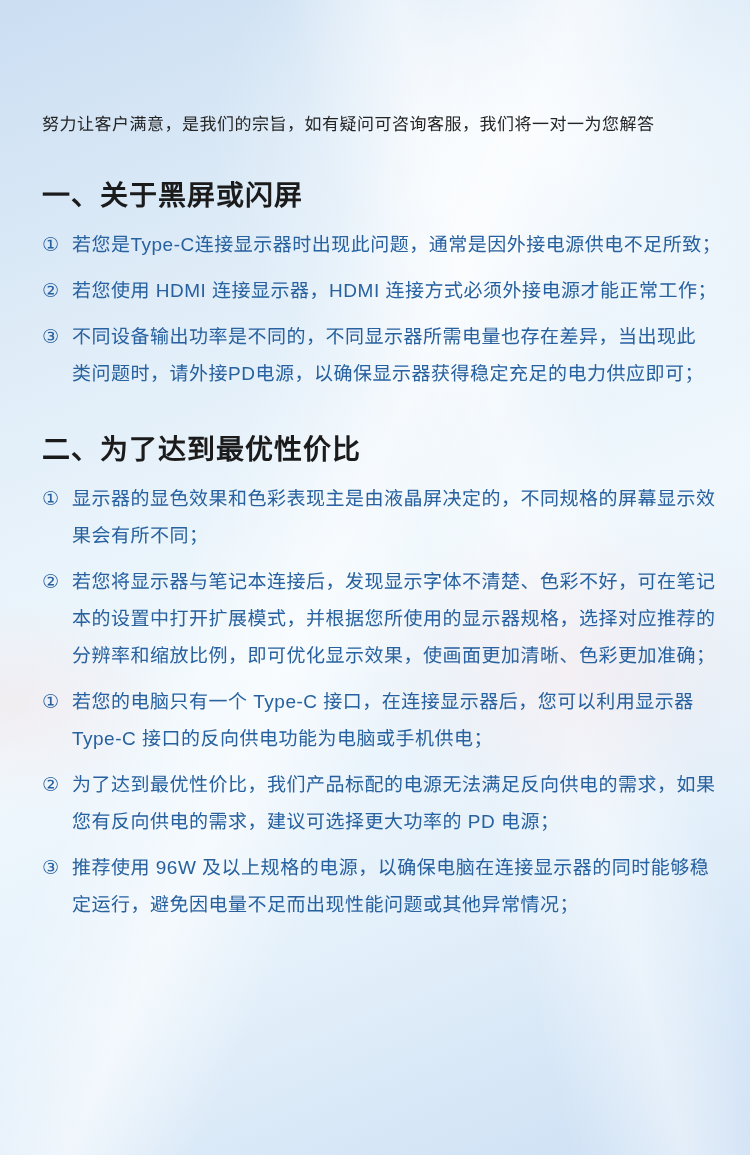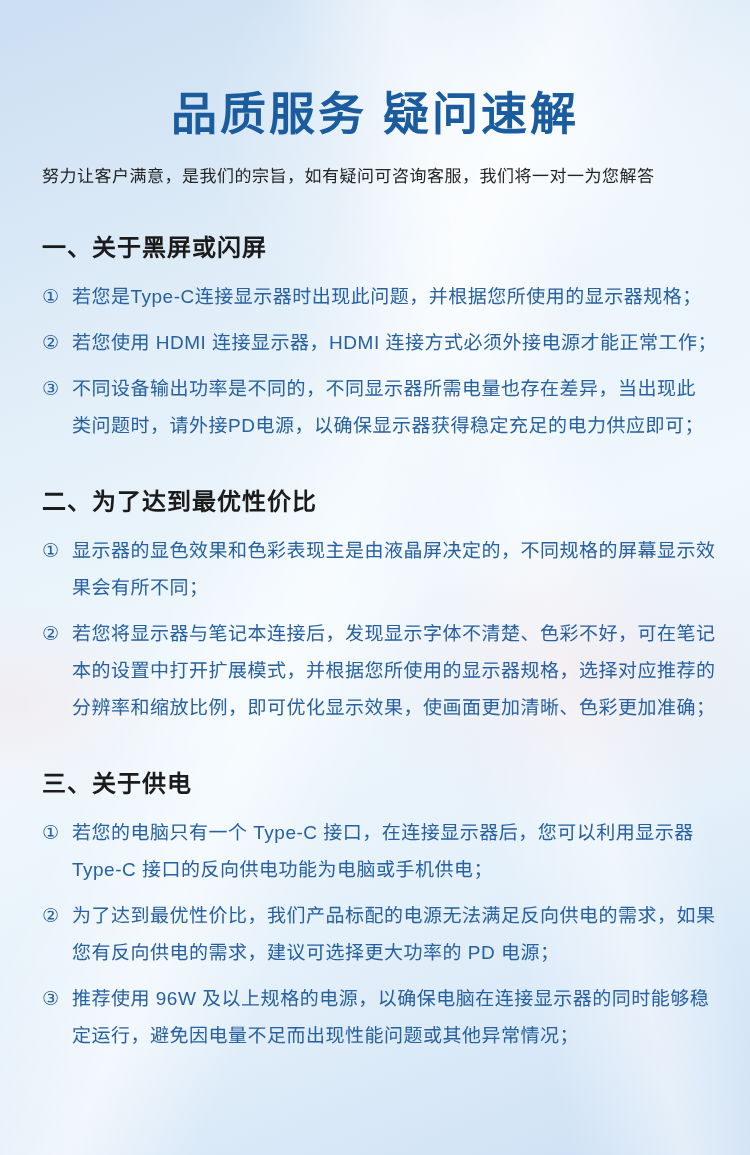--- a/index.html
+++ b/index.html
@@ -41,21 +41,21 @@
     text-align: left;
     font-size: 17px;
     line-height: 26px;
     font-weight: 500;
     letter-spacing: 0.5px;
     color: #242424;
   }
   .faq-section { margin-top: 0; }
   .section-heading {
     margin: 42px 0 14px 0;
-    font-size: 24px;
+    font-size: 28px;
     line-height: 32px;
     font-weight: 700;
     letter-spacing: 1px;
     color: #1b1b1b;
   }
   .faq-item {
     display: flex;
     align-items: flex-start;
     margin-bottom: 9px;
     color: #27619f;
@@ -71,28 +71,27 @@
   .item-text {
     flex: 1 1 auto;
     white-space: pre-line;
   }
 </style>
 </head>
 <body>
 
 <div class="page">
 
-  <h1 class="page-title">品质服务 疑问速解</h1>
   <p class="page-subtitle">努力让客户满意，是我们的宗旨，如有疑问可咨询客服，我们将一对一为您解答</p>
 
   <section class="faq-section">
     <h2 class="section-heading">一、关于黑屏或闪屏</h2>
     <div class="faq-item">
       <span class="item-marker">①</span>
-      <span class="item-text">若您是Type-C连接显示器时出现此问题，并根据您所使用的显示器规格；</span>
+      <span class="item-text">若您是Type-C连接显示器时出现此问题，通常是因外接电源供电不足所致；</span>
     </div>
     <div class="faq-item">
       <span class="item-marker">②</span>
       <span class="item-text">若您使用 HDMI 连接显示器，HDMI 连接方式必须外接电源才能正常工作；</span>
     </div>
     <div class="faq-item">
       <span class="item-marker">③</span>
       <span class="item-text">不同设备输出功率是不同的，不同显示器所需电量也存在差异，当出现此
 类问题时，请外接PD电源，以确保显示器获得稳定充足的电力供应即可；</span>
     </div>
@@ -107,21 +106,20 @@
     </div>
     <div class="faq-item">
       <span class="item-marker">②</span>
       <span class="item-text">若您将显示器与笔记本连接后，发现显示字体不清楚、色彩不好，可在笔记
 本的设置中打开扩展模式，并根据您所使用的显示器规格，选择对应推荐的
 分辨率和缩放比例，即可优化显示效果，使画面更加清晰、色彩更加准确；</span>
     </div>
   </section>
 
   <section class="faq-section">
-    <h2 class="section-heading">三、关于供电</h2>
     <div class="faq-item">
       <span class="item-marker">①</span>
       <span class="item-text">若您的电脑只有一个 Type-C 接口，在连接显示器后，您可以利用显示器
 Type-C 接口的反向供电功能为电脑或手机供电；</span>
     </div>
     <div class="faq-item">
       <span class="item-marker">②</span>
       <span class="item-text">为了达到最优性价比，我们产品标配的电源无法满足反向供电的需求，如果
 您有反向供电的需求，建议可选择更大功率的 PD 电源；</span>
     </div>

